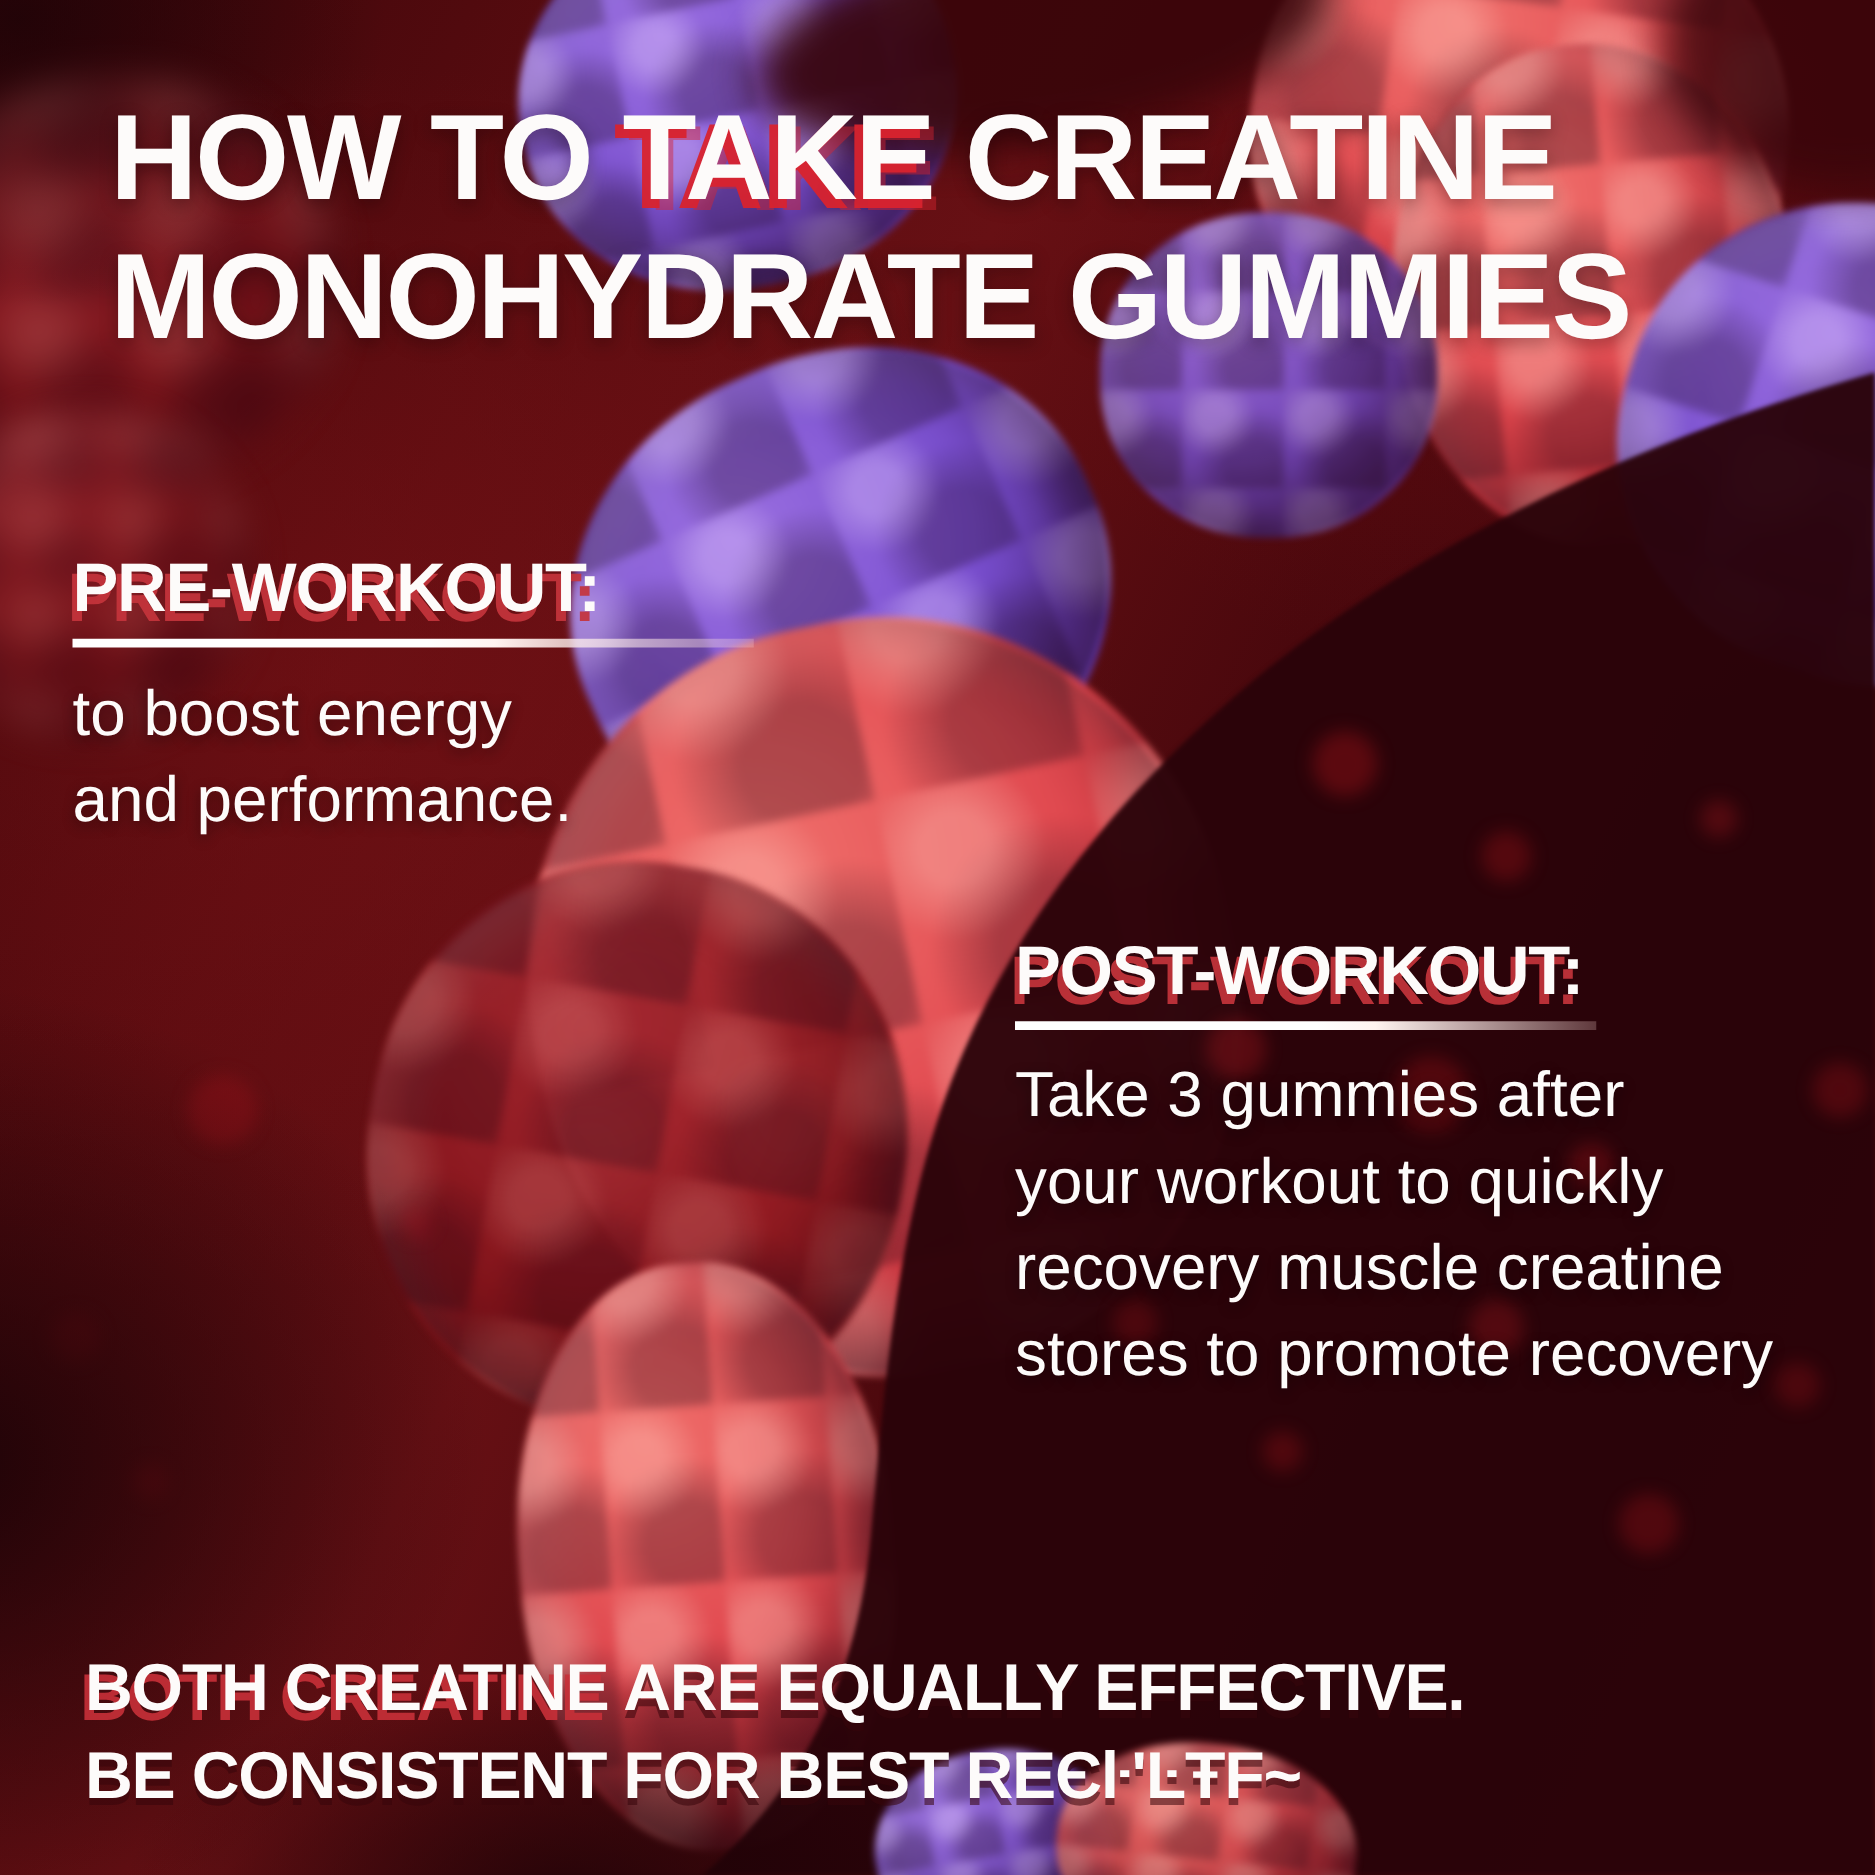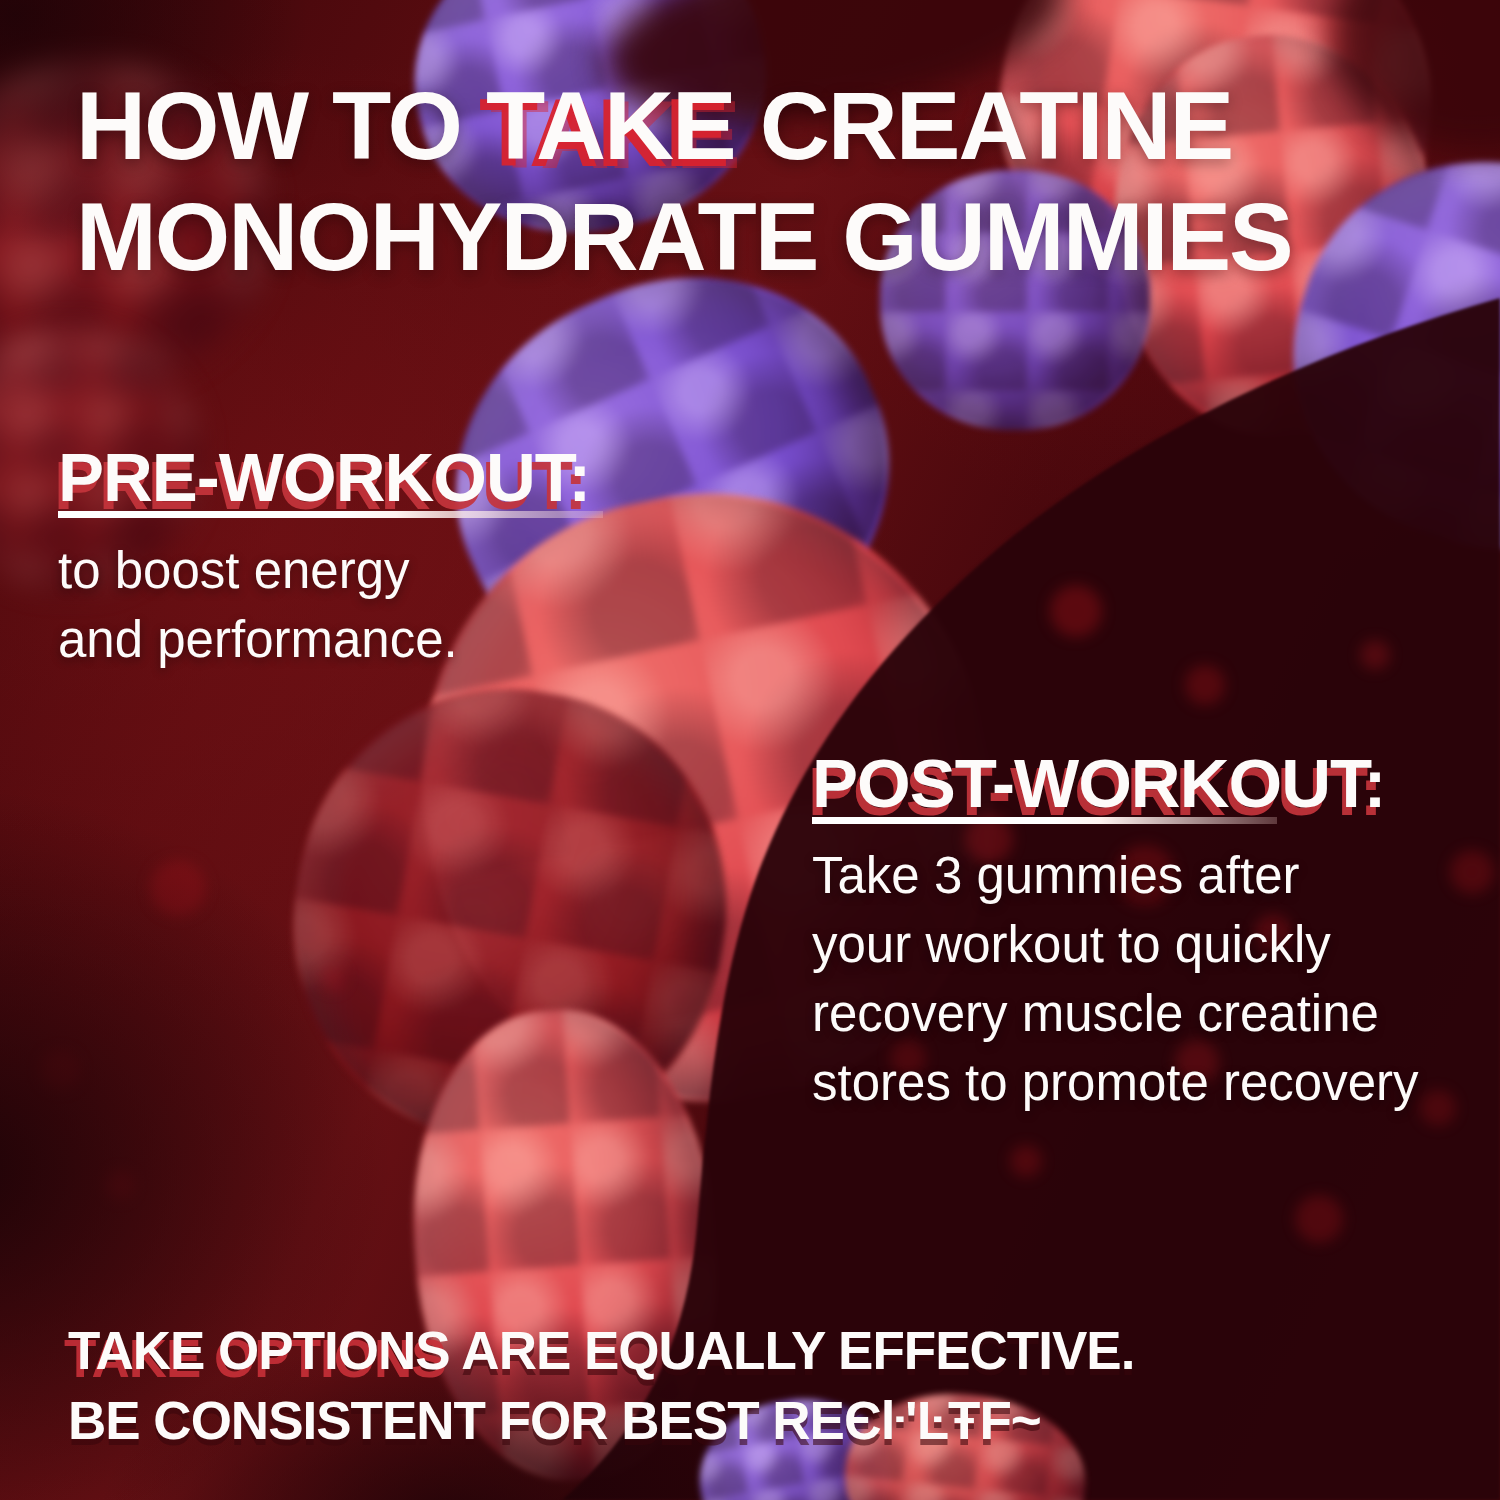--- a/index.html
+++ b/index.html
@@ -34,24 +34,24 @@
   .bokeh{position:absolute;border-radius:50%;filter:blur(7px);}
   .darkpatch{position:absolute;border-radius:50%;filter:blur(16px);}
   .overlay-svg{position:absolute;inset:0;filter:blur(1.6px);}
   .vignette{position:absolute;inset:0;pointer-events:none;
     background:
       radial-gradient(640px 560px at -3% 78%, rgba(22,2,6,.88), rgba(22,2,6,0) 68%),
       radial-gradient(420px 330px at 1% 1%, rgba(24,3,7,.7), rgba(24,3,7,0) 70%),
       radial-gradient(500px 260px at 30% 101%, rgba(24,2,6,.75), rgba(24,2,6,0) 70%);}
   
   .txt{position:absolute;color:#fdfbfa;z-index:9;}
-  .title{left:76px;top:70px;font-size:97px;line-height:111px;font-weight:800;letter-spacing:-2px;
+  .title{left:88px;top:70px;font-size:97px;line-height:111px;font-weight:800;letter-spacing:-2px;
     text-shadow:0 4px 14px rgba(20,0,5,.35);white-space:nowrap;}
   .title .hl{text-shadow:-7px 7px 0 rgba(216,35,46,.95), 4px 9px 0 rgba(216,35,46,.45);}
-  .sec-heading{font-size:69px;font-weight:800;letter-spacing:-1px;white-space:nowrap;
+  .sec-heading{font-size:55px;font-weight:800;letter-spacing:-1px;white-space:nowrap;
     text-shadow:-4px 8px 0 rgba(196,52,60,.92);}
   .rule{position:absolute;height:7px;z-index:9;
     background:linear-gradient(90deg,#ffffff 0%,#ffffff 52%,#fff3f0 62%,rgba(255,216,212,.25) 100%);}
   .body-txt{font-size:51px;line-height:69px;font-weight:400;letter-spacing:0;
     text-shadow:0 3px 10px rgba(10,0,4,.4);white-space:nowrap;}
   .footer{left:68px;top:1316px;font-size:53px;line-height:70px;font-weight:800;letter-spacing:-1px;
     white-space:nowrap;text-shadow:0 6px 0 rgba(55,6,11,.55);}
   .footer .hl{text-shadow:-4px 8px 0 rgba(200,48,56,.9);}
 </style>
 </head>
@@ -119,17 +119,17 @@
   <div class="txt sec-heading" style="left:812px;top:744px;">POST-WORKOUT:</div>
   <div class="rule" style="left:812px;top:817px;width:465px;"></div>
   <div class="txt body-txt" style="left:812px;top:841px;">
     <div>Take 3 gummies after</div>
     <div>your workout to quickly</div>
     <div>recovery muscle creatine</div>
     <div>stores to promote recovery</div>
   </div>
 
   <div class="txt footer">
-    <div><span class="hl">TAKE OPTIONS</span><span> ARE EQUALLY EFFECTIVE.</span></div>
+    <div><span class="hl">BOTH CREATINE</span><span> ARE EQUALLY EFFECTIVE.</span></div>
     <div><span>BE CONSISTENT FOR BEST </span><span>REЄŀ'ĿŦF~</span></div>
   </div>
 
 </div>
 
 </body></html>

